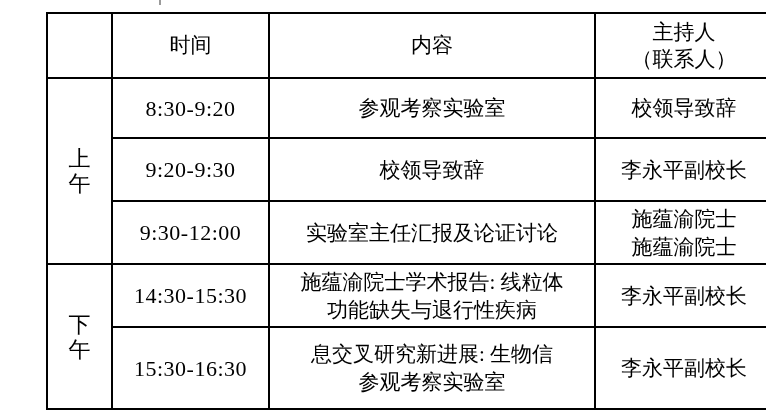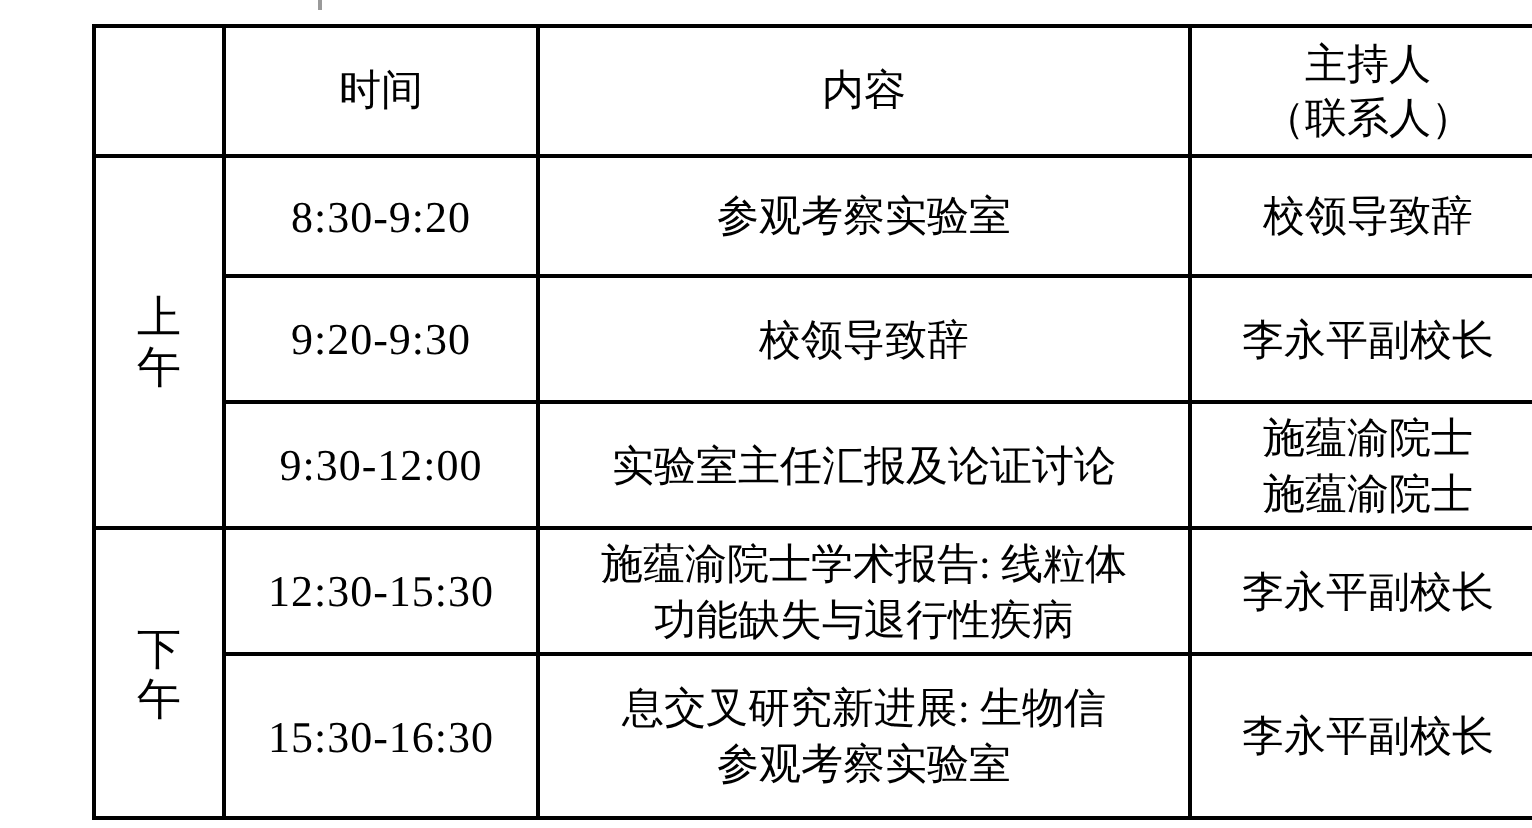--- a/index.html
+++ b/index.html
@@ -129,21 +129,21 @@
         <span class="line">施蕴渝院士</span>
       </td>
     </tr>
 
     <tr style="height:63px">
       <td rowspan="2" class="period-cell">
         <span class="line">下</span>
         <span class="line">午</span>
       </td>
       <td class="time-cell">
-        <span>12:30-15:30</span>
+        <span>14:30-15:30</span>
       </td>
       <td class="content-cell">
         <span class="line">施蕴渝院士学术报告: 线粒体</span>
         <span class="line">功能缺失与退行性疾病</span>
       </td>
       <td class="host-cell">
         <span class="line">李永平副校长</span>
       </td>
     </tr>
 

